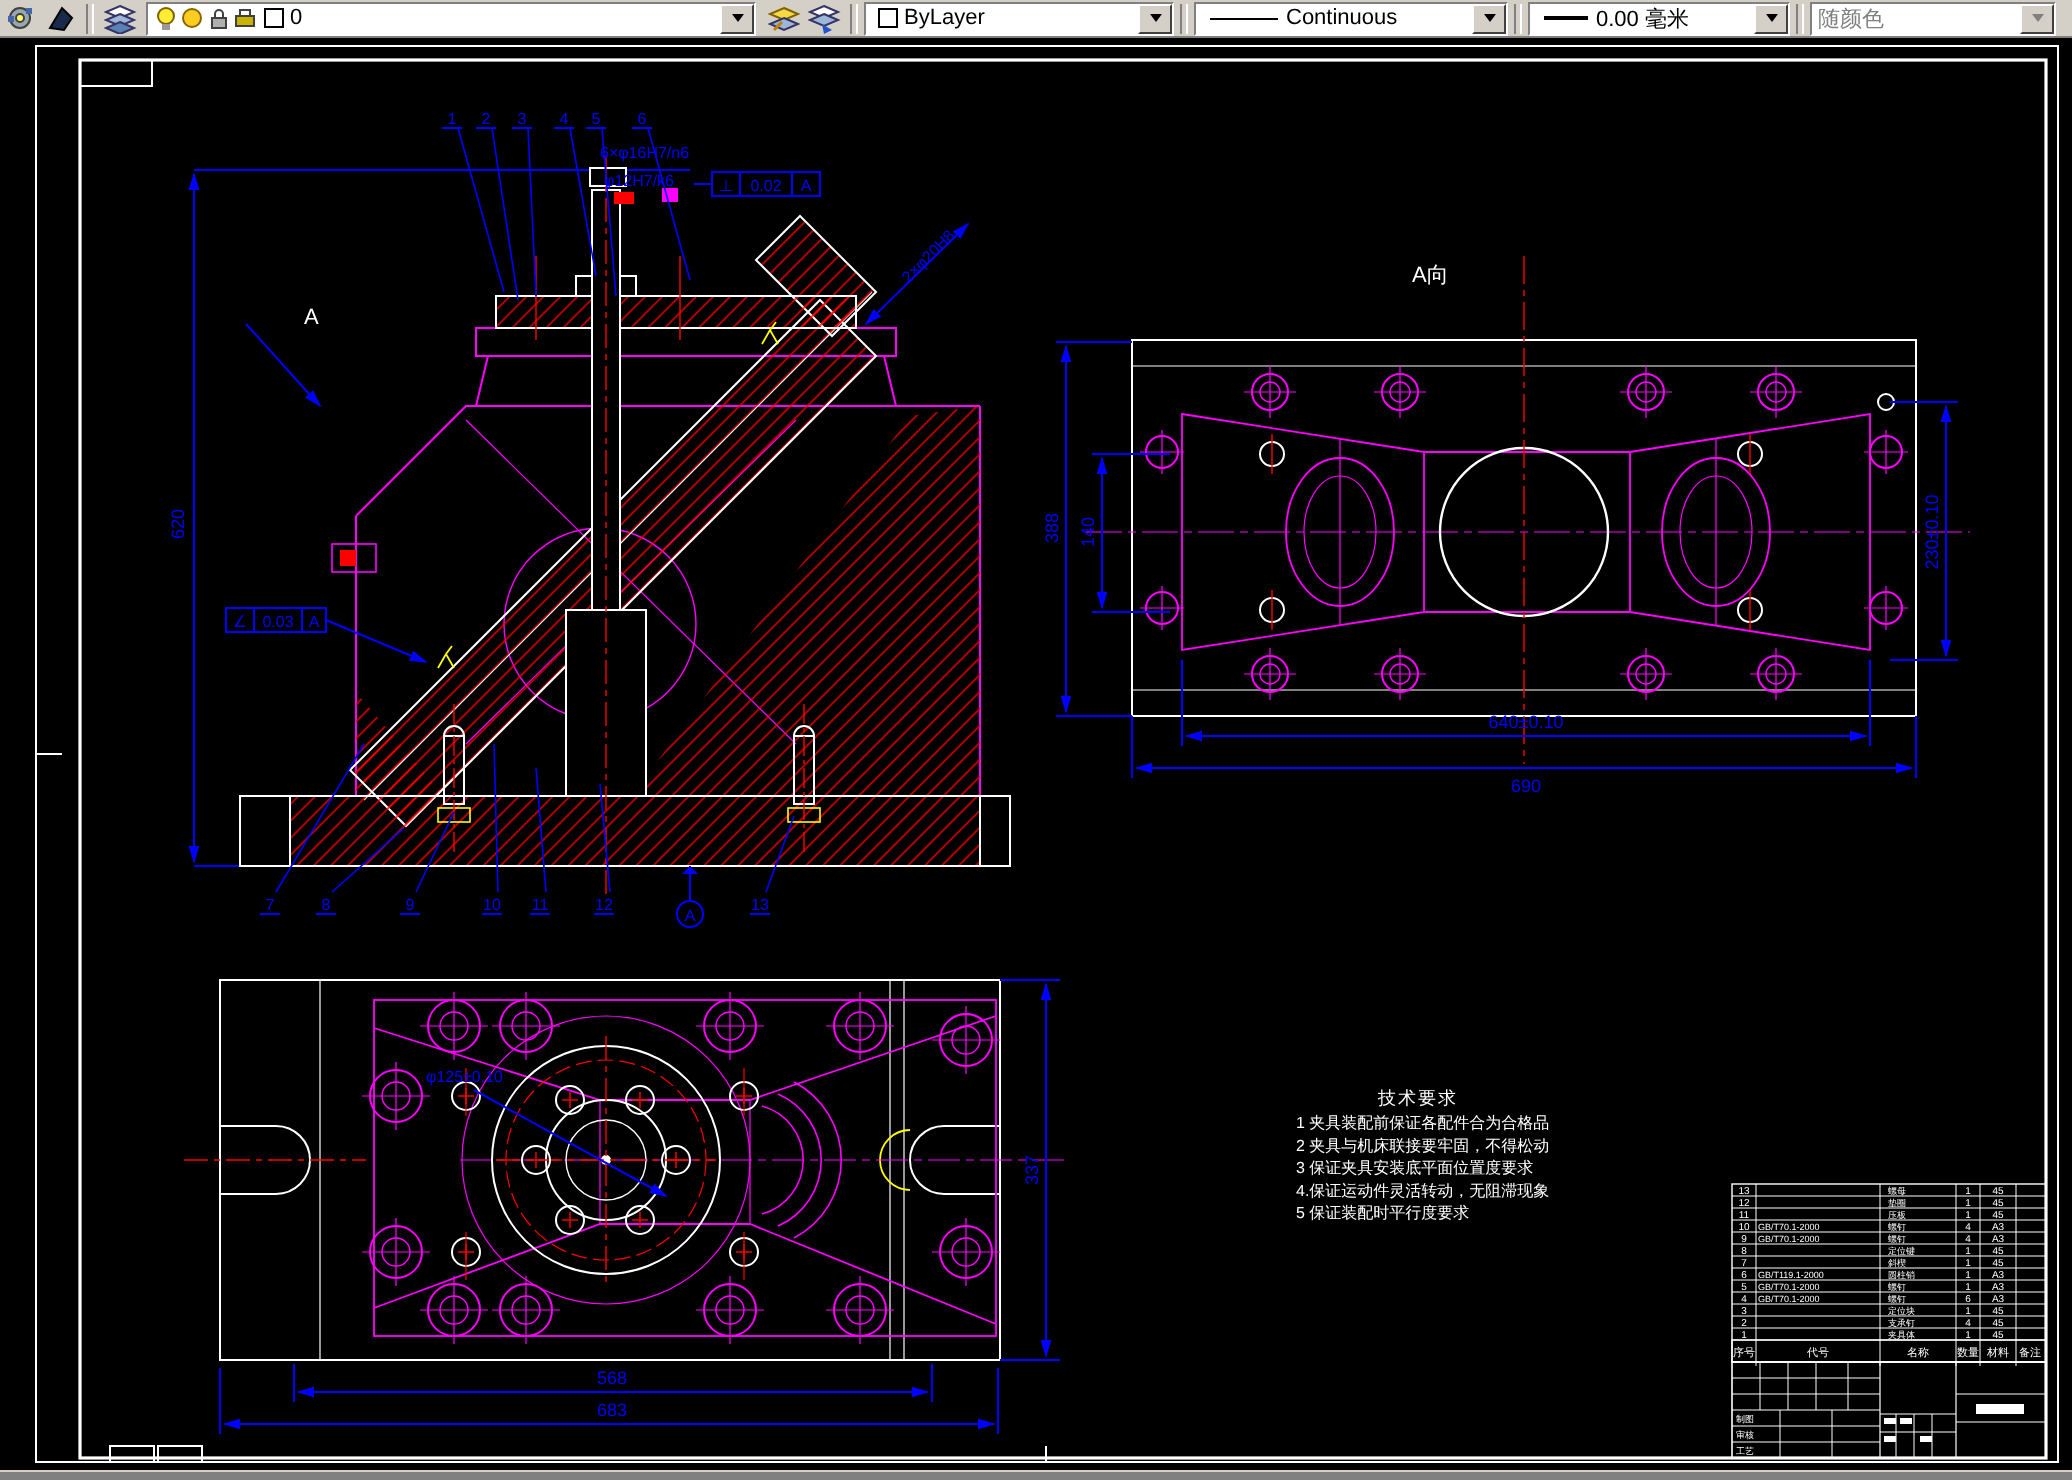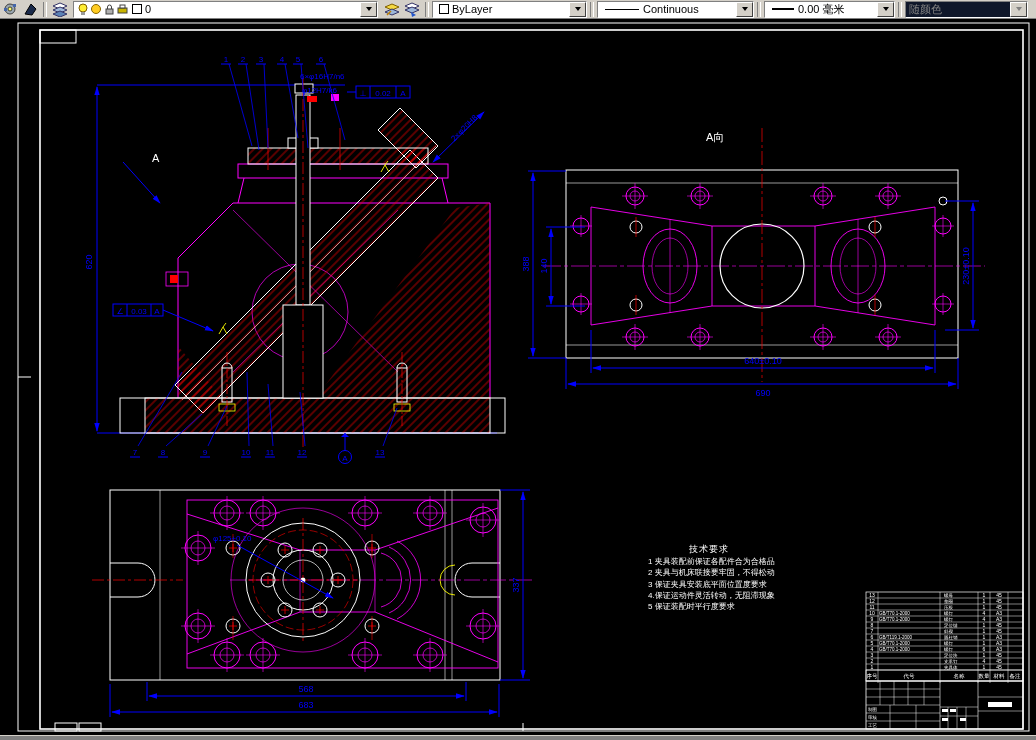--- a/index.html
+++ b/index.html
@@ -13,21 +13,21 @@
   .combo{height:15px;background:#fff;border:1px solid;border-color:#808080 #ffffff #ffffff #808080;
          display:flex;align-items:center;font-size:11px;color:#000;padding-left:3px;flex:0 0 auto;}
   .combo .arrowbtn{margin-left:auto;width:15px;height:13px;background:#d4d0c8;
          border:1px solid;border-color:#ffffff #404040 #404040 #ffffff;
          display:flex;align-items:center;justify-content:center;}
   .tri{width:0;height:0;border-left:3px solid transparent;border-right:3px solid transparent;border-top:4px solid #000;}
   .tri.gray{border-top-color:#808080;}
   .sw{width:8px;height:8px;background:#fff;border:1px solid #000;margin:0 3px;flex:0 0 auto;}
   .ltline{width:34px;height:1px;background:#000;margin:0 4px;flex:0 0 auto;}
   .lwline{width:22px;height:2px;background:#000;margin:0 4px;flex:0 0 auto;}
-  .combo.disabled{background:#0f172a;color:#808080;}
+  .combo.disabled{background:#ffffff;color:#808080;}
   svg text{font-family:"Liberation Sans",sans-serif;}
   #strip{position:absolute;left:0;bottom:0;width:1036px;height:4px;background:#808080;border-top:1px solid #d4d0c8;z-index:5;}
 </style>
 </head>
 <body>
 
 <div id="app">
 
   
   <div id="toolbar">

